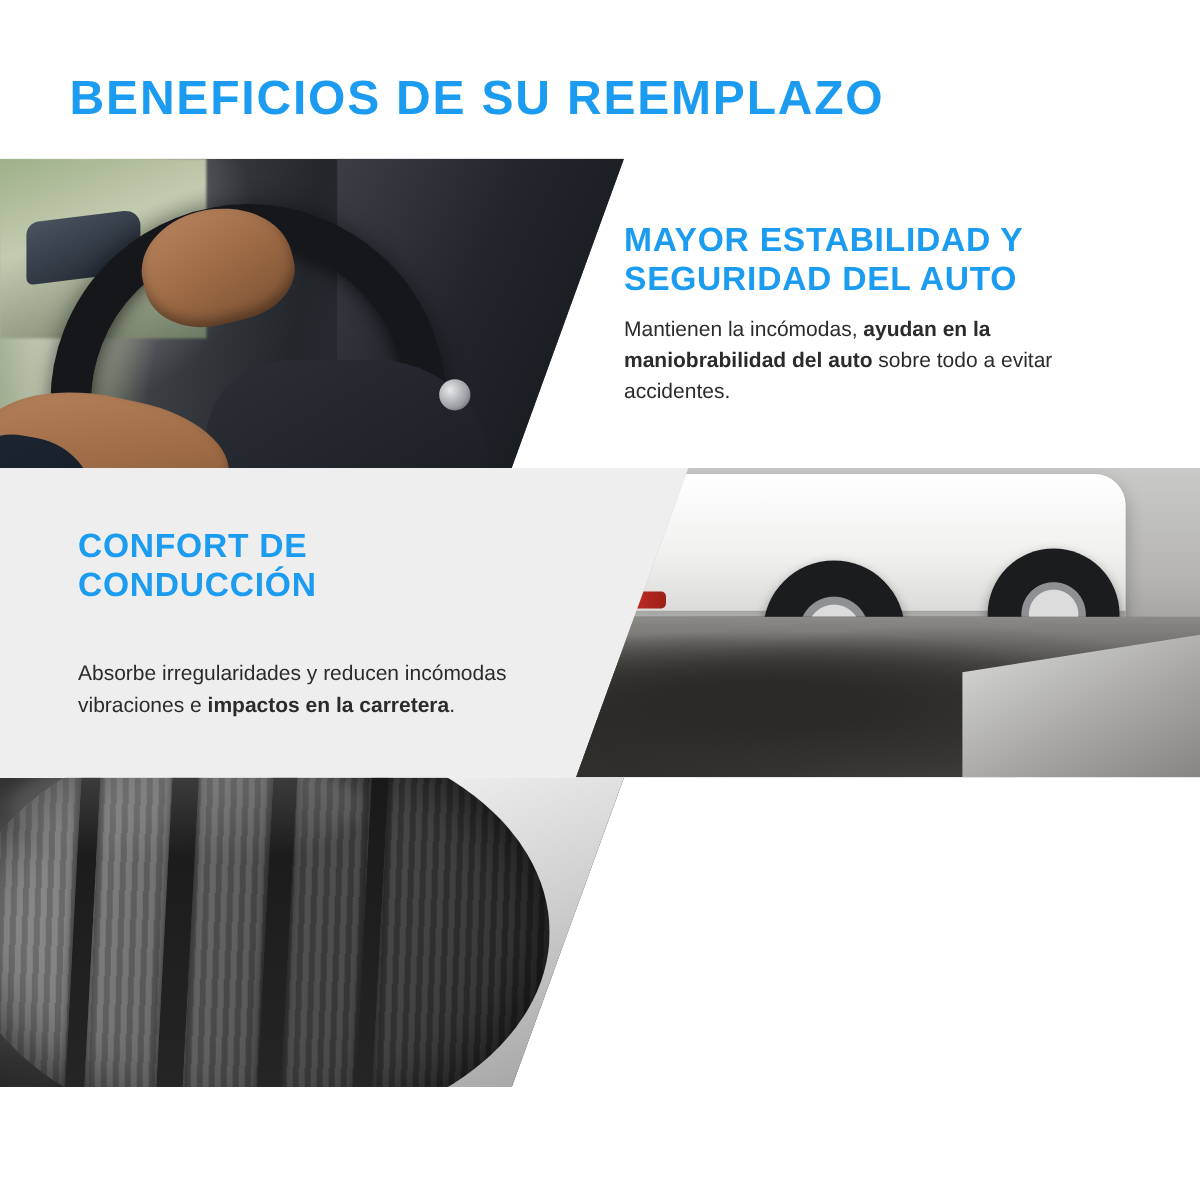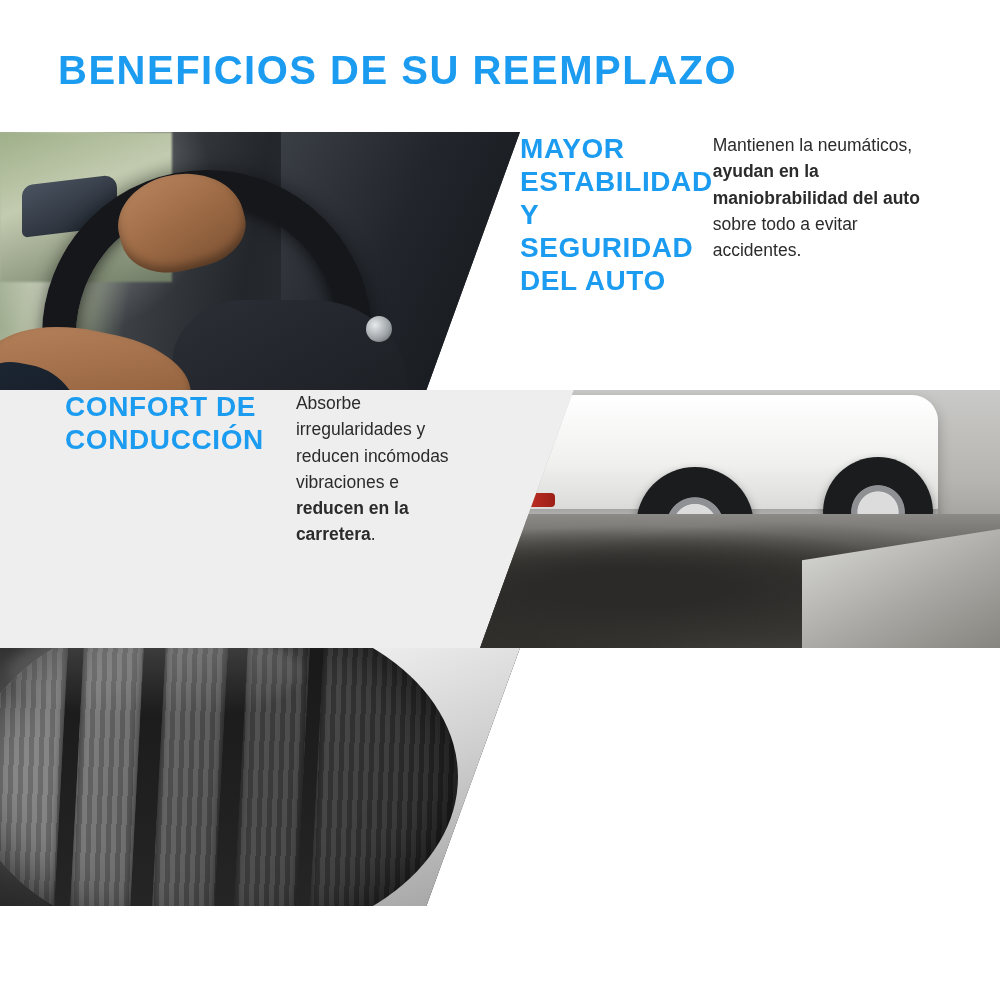--- a/index.html
+++ b/index.html
@@ -11,21 +11,21 @@
   }
   .page {
     position: relative;
     width: 1000px; height: 1000px;
     background: #ffffff;
   }
 
   
   .header {
     position: absolute;
-    top: 4px; left: 0;
+    top: 16px; left: 0;
     width: 1000px;
     height: 132px;
     display: flex;
     align-items: center;
     padding-left: 58px;
   }
   .header h1 {
     color: #1b9cf0;
     font-size: 40px;
     font-weight: bold;
@@ -60,21 +60,21 @@
   }
   .cut-left {
     clip-path: polygon(18% 0, 100% 0, 100% 100%, 0 100%);
   }
 
   
   .txt {
     position: absolute;
     top: 0; height: 100%;
     display: flex;
-    flex-direction: row;
+    flex-direction: column;
     justify-content: center;
   }
   .txt-right { right: 0; width: 480px; padding-left: 0; padding-right: 72px; }
   .txt-left  { left: 0;  width: 470px; padding-left: 65px; padding-right: 20px; gap: 32px; }
 
   .txt h2 {
     color: #1b9cf0;
     font-size: 28px;
     font-weight: bold;
     line-height: 1.18;
@@ -267,41 +267,41 @@
           </div>
         <div class="ph1-hand-a"></div>
         <div class="ph1-hand-b"></div>
         <div class="ph1-sleeve"></div>
         <div class="ph1-vent"></div>
       </div>
     </div>
     <div class="txt txt-right">
       <h2>MAYOR ESTABILIDAD Y SEGURIDAD DEL AUTO</h2>
       <p>
-        <span>Mantienen la neumáticos, </span><b>ayudan en la maniobrabilidad del auto</b><span> sobre todo a evitar accidentes.</span>
+        <span>Mantienen la incómodas, </span><b>ayudan en la maniobrabilidad del auto</b><span> sobre todo a evitar accidentes.</span>
       </p>
     </div>
   </div>
 
   <div class="row row-2">
     <div class="img-block img-right cut-left">
       <div class="photo-road">
         <div class="ph2-car"></div>
         <div class="ph2-car-shadow"></div>
         <div class="ph2-red"></div>
         <div class="ph2-wheel-a"></div>
         <div class="ph2-wheel-b"></div>
         <div class="ph2-damage"></div>
         <div class="ph2-curb"></div>
       </div>
     </div>
     <div class="txt txt-left">
       <h2>CONFORT DE CONDUCCIÓN</h2>
       <p>
-        <span>Absorbe irregularidades y reducen incómodas vibraciones e </span><b>reducen en la carretera</b><span>.</span>
+        <span>Absorbe irregularidades y reducen incómodas vibraciones e </span><b>impactos en la carretera</b><span>.</span>
       </p>
     </div>
   </div>
 
   <div class="row row-3">
     <div class="img-block img-left cut-right">
       <div class="photo-tire">
         <div class="ph3-floor"></div>
         <div class="ph3-body">
           <div class="groove g1"></div>

